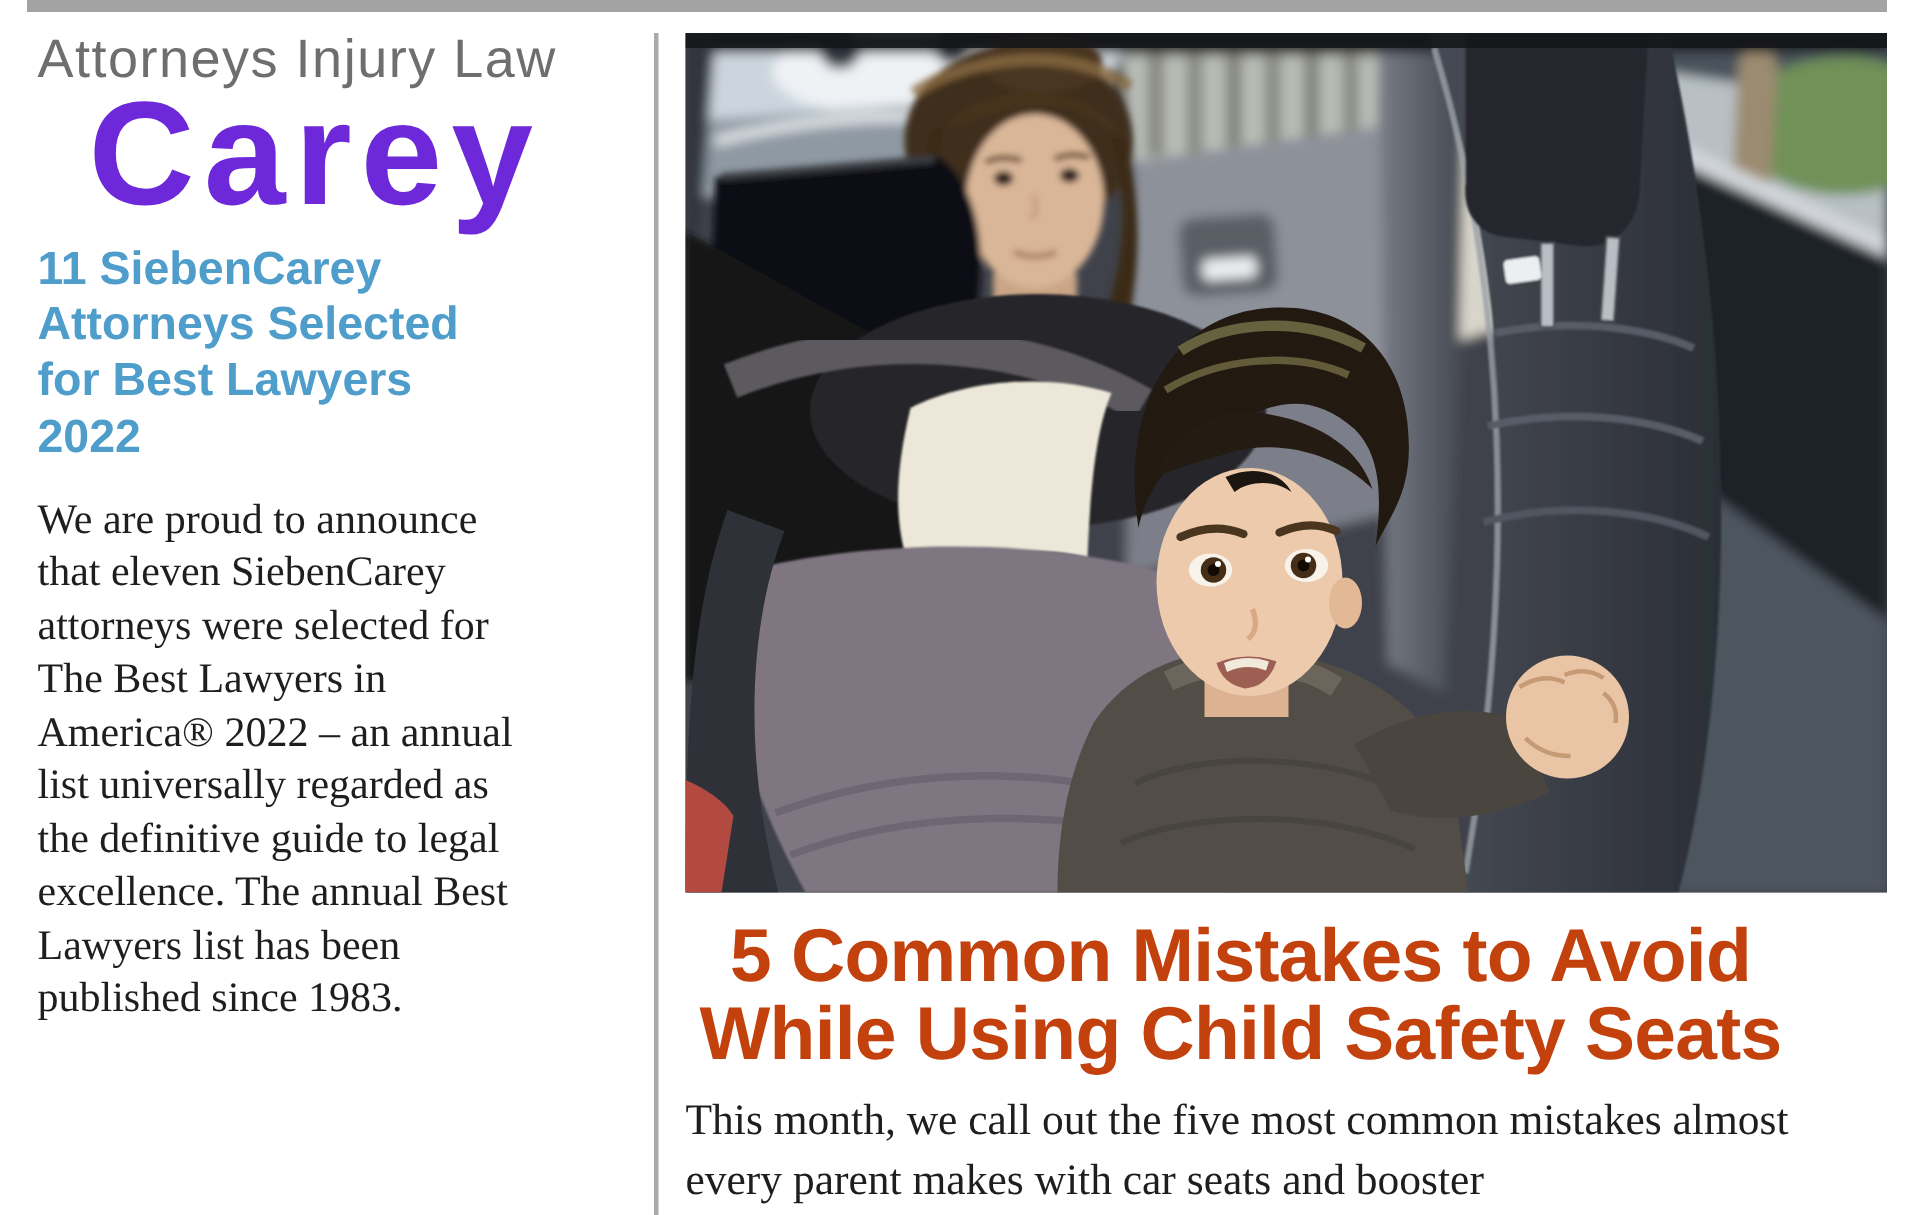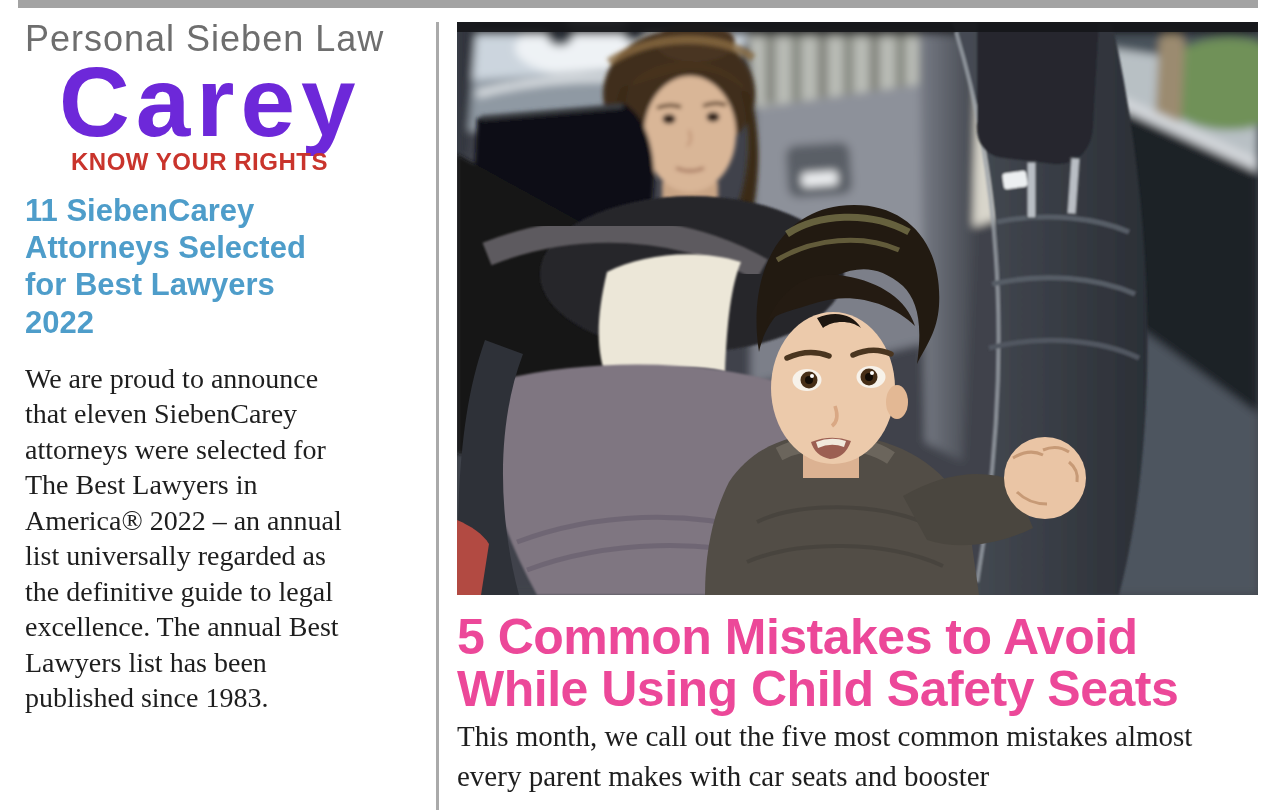--- a/index.html
+++ b/index.html
@@ -18,36 +18,35 @@
   .logo-motto { margin:4px 0 0 46px; font-size:24px; line-height:28px; font-weight:700; color:#c9342c; letter-spacing:0.5px; }
 
   .left-title { display:block; margin-top:16px; width:310px; font-size:31px; font-weight:700;
                 line-height:37.2px; color:#4e9dca; text-decoration:none; }
   .left-body  { margin-top:20px; width:330px; font-family:"Liberation Serif", serif;
                 font-size:28px; line-height:35.5px; color:#1e1e1e; }
 
   .right-col { position:absolute; left:457px; top:22px; width:801px; }
   .photo { display:block; width:801px; height:573px; background:#41454d; }
   .right-title { display:block; margin-top:16px; width:740px; font-size:50px; font-weight:700;
-                 line-height:52px; letter-spacing:-0.5px; color:#ec4899; text-decoration:none; }
-  .right-body { margin-top:1px; width:740px; font-family:"Liberation Serif", serif;
+                 line-height:52px; letter-spacing:-0.5px; color:#c2410c; text-decoration:none;text-align:center; }
+  .right-body { margin-top:12px; width:740px; font-family:"Liberation Serif", serif;
                 font-size:29px; line-height:40px; color:#1e1e1e; }
 </style>
 </head>
 <body>
 
 <div class="page">
 
   <div class="top-bar"></div>
 
   <div class="left-col">
     <div>
-      <div class="logo-tagline">Personal Sieben Law</div>
+      <div class="logo-tagline">Attorneys Injury Law</div>
       <div class="logo-name logo-carey">Carey</div>
-      <div class="logo-motto">KNOW YOUR RIGHTS</div>
     </div>
     <a href="#" class="left-title">11 SiebenCarey Attorneys Selected for Best Lawyers 2022</a>
     <p class="left-body">We are proud to announce that eleven SiebenCarey attorneys were selected for The Best Lawyers in America® 2022 – an annual list universally regarded as the definitive guide to legal excellence. The annual Best Lawyers list has been published since 1983.</p>
   </div>
 
   <div class="divider"></div>
 
   <div class="right-col">
 
     <svg class="photo" viewBox="0 0 801 573" xmlns="http://www.w3.org/2000/svg">

